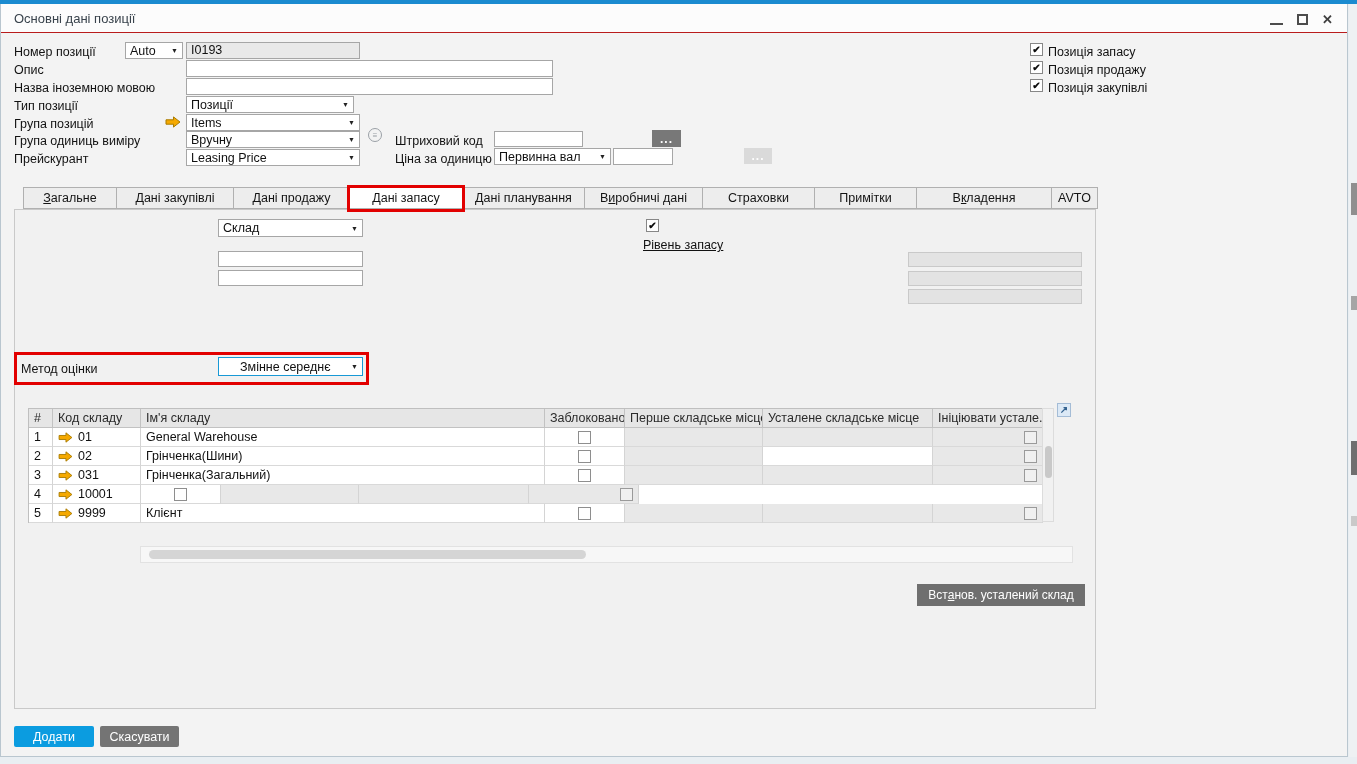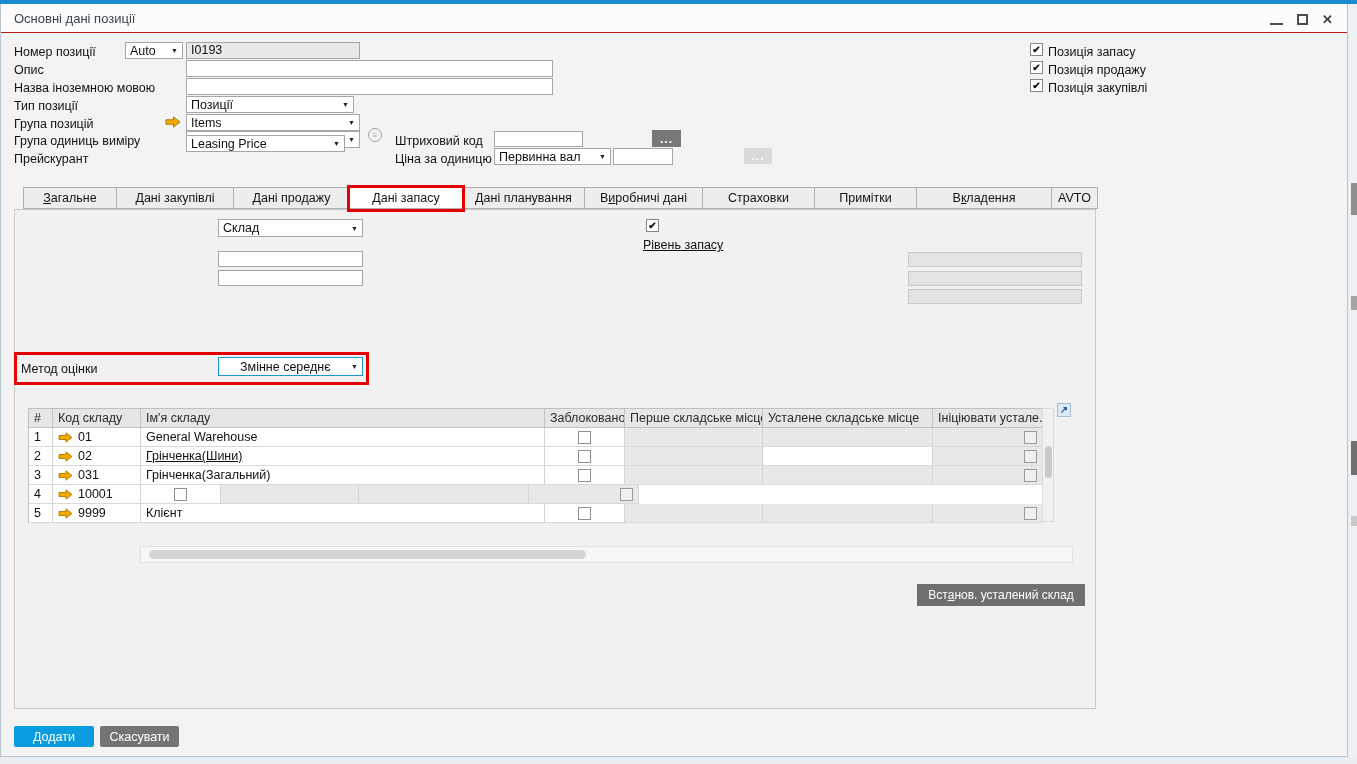--- a/index.html
+++ b/index.html
@@ -142,21 +142,21 @@
   <div class="combo" style="left:186px;top:131px;width:174px;height:17px">
     <span>Вручну</span>
     <span class="arr">▼</span>
   </div>
   <div class="circle-ic" style="left:368px;top:128px">≡</div>
   <div class="lbl" style="left:395px;top:133px">Штриховий код</div>
   <div class="input" style="left:494px;top:131px;width:89px;height:16px"></div>
   <div class="ell-btn ell-dark" style="left:652px;top:130px;width:29px;height:17px">...</div>
 
   <div class="lbl" style="left:14px;top:151px">Прейскурант</div>
-  <div class="combo" style="left:186px;top:135px;width:159px;height:17px">
+  <div class="combo" style="left:186px;top:149px;width:174px;height:17px">
     <span>Leasing Price</span>
     <span class="arr">▼</span>
   </div>
   <div class="lbl" style="left:395px;top:151px">Ціна за одиницю</div>
   <div class="combo" style="left:494px;top:148px;width:117px;height:17px">
     <span>Первинна вал</span>
     <span class="arr">▼</span>
   </div>
   <div class="input" style="left:613px;top:148px;width:60px;height:17px"></div>
   <div class="ell-btn ell-light" style="left:744px;top:148px;width:28px;height:16px">...</div>
@@ -249,21 +249,21 @@
       <div class="trow">
         <div class="tcell" style="width: 24px;">2</div>
         <div class="tcell" style="width: 88px;">
           <span class="arrow-ic">
             <svg width="15" height="11" viewBox="0 0 16 12">
               <path d="M1 3.8 H8.5 V0.9 L15 6 8.5 11.1 V8.2 H1 Z" fill="#F5A900" stroke="#A87B00" stroke-width="1"></path>
             </svg>
           </span>
           <span>02</span>
         </div>
-        <div class="tcell" style="width: 404px; text-decoration: underline;">Грінченка(Шини)</div>
+        <div class="tcell" style="width: 404px;">Грінченка(Шини)</div>
         <div class="tcell" style="width: 80px; justify-content: center;">
           <div class="cb-grid"></div>
         </div>
         <div class="tcell dis" style="width: 138px;"></div>
         <div class="tcell" style="width: 170px;"></div>
         <div class="tcell dis" style="width: 110px; justify-content: flex-end;">
           <div class="cb-grid dim"></div>
         </div>
       </div>
       <div class="trow">

